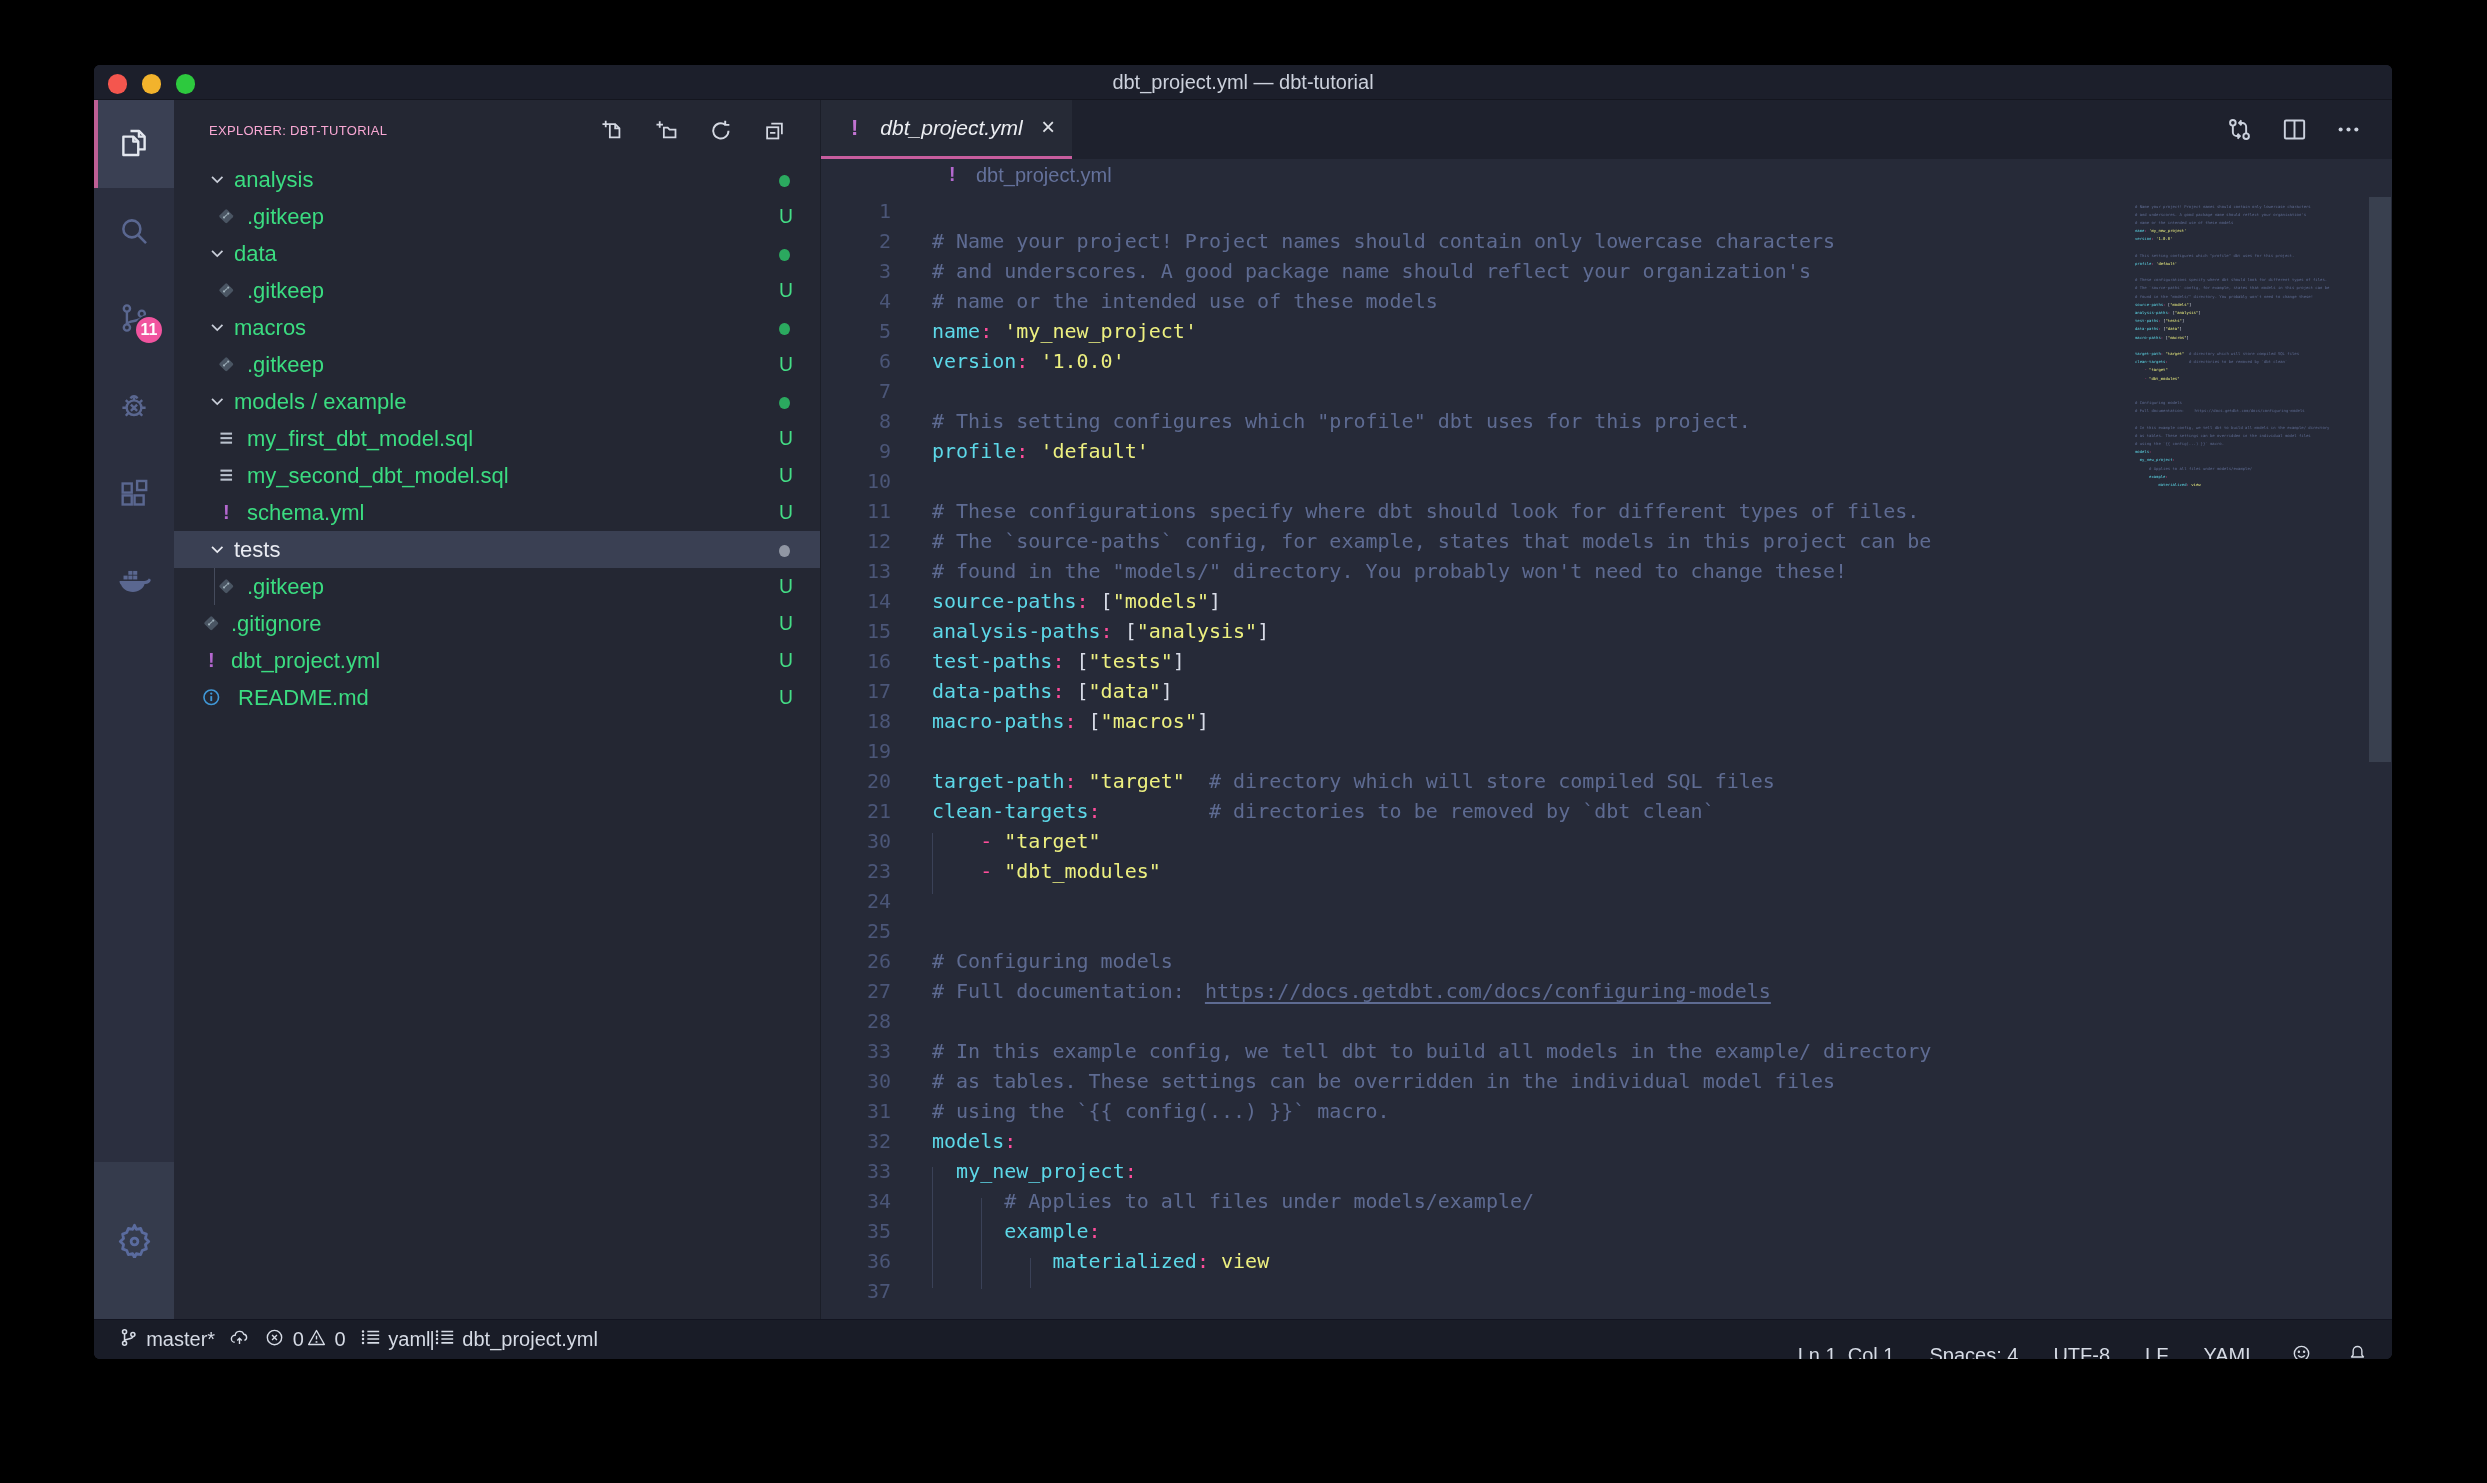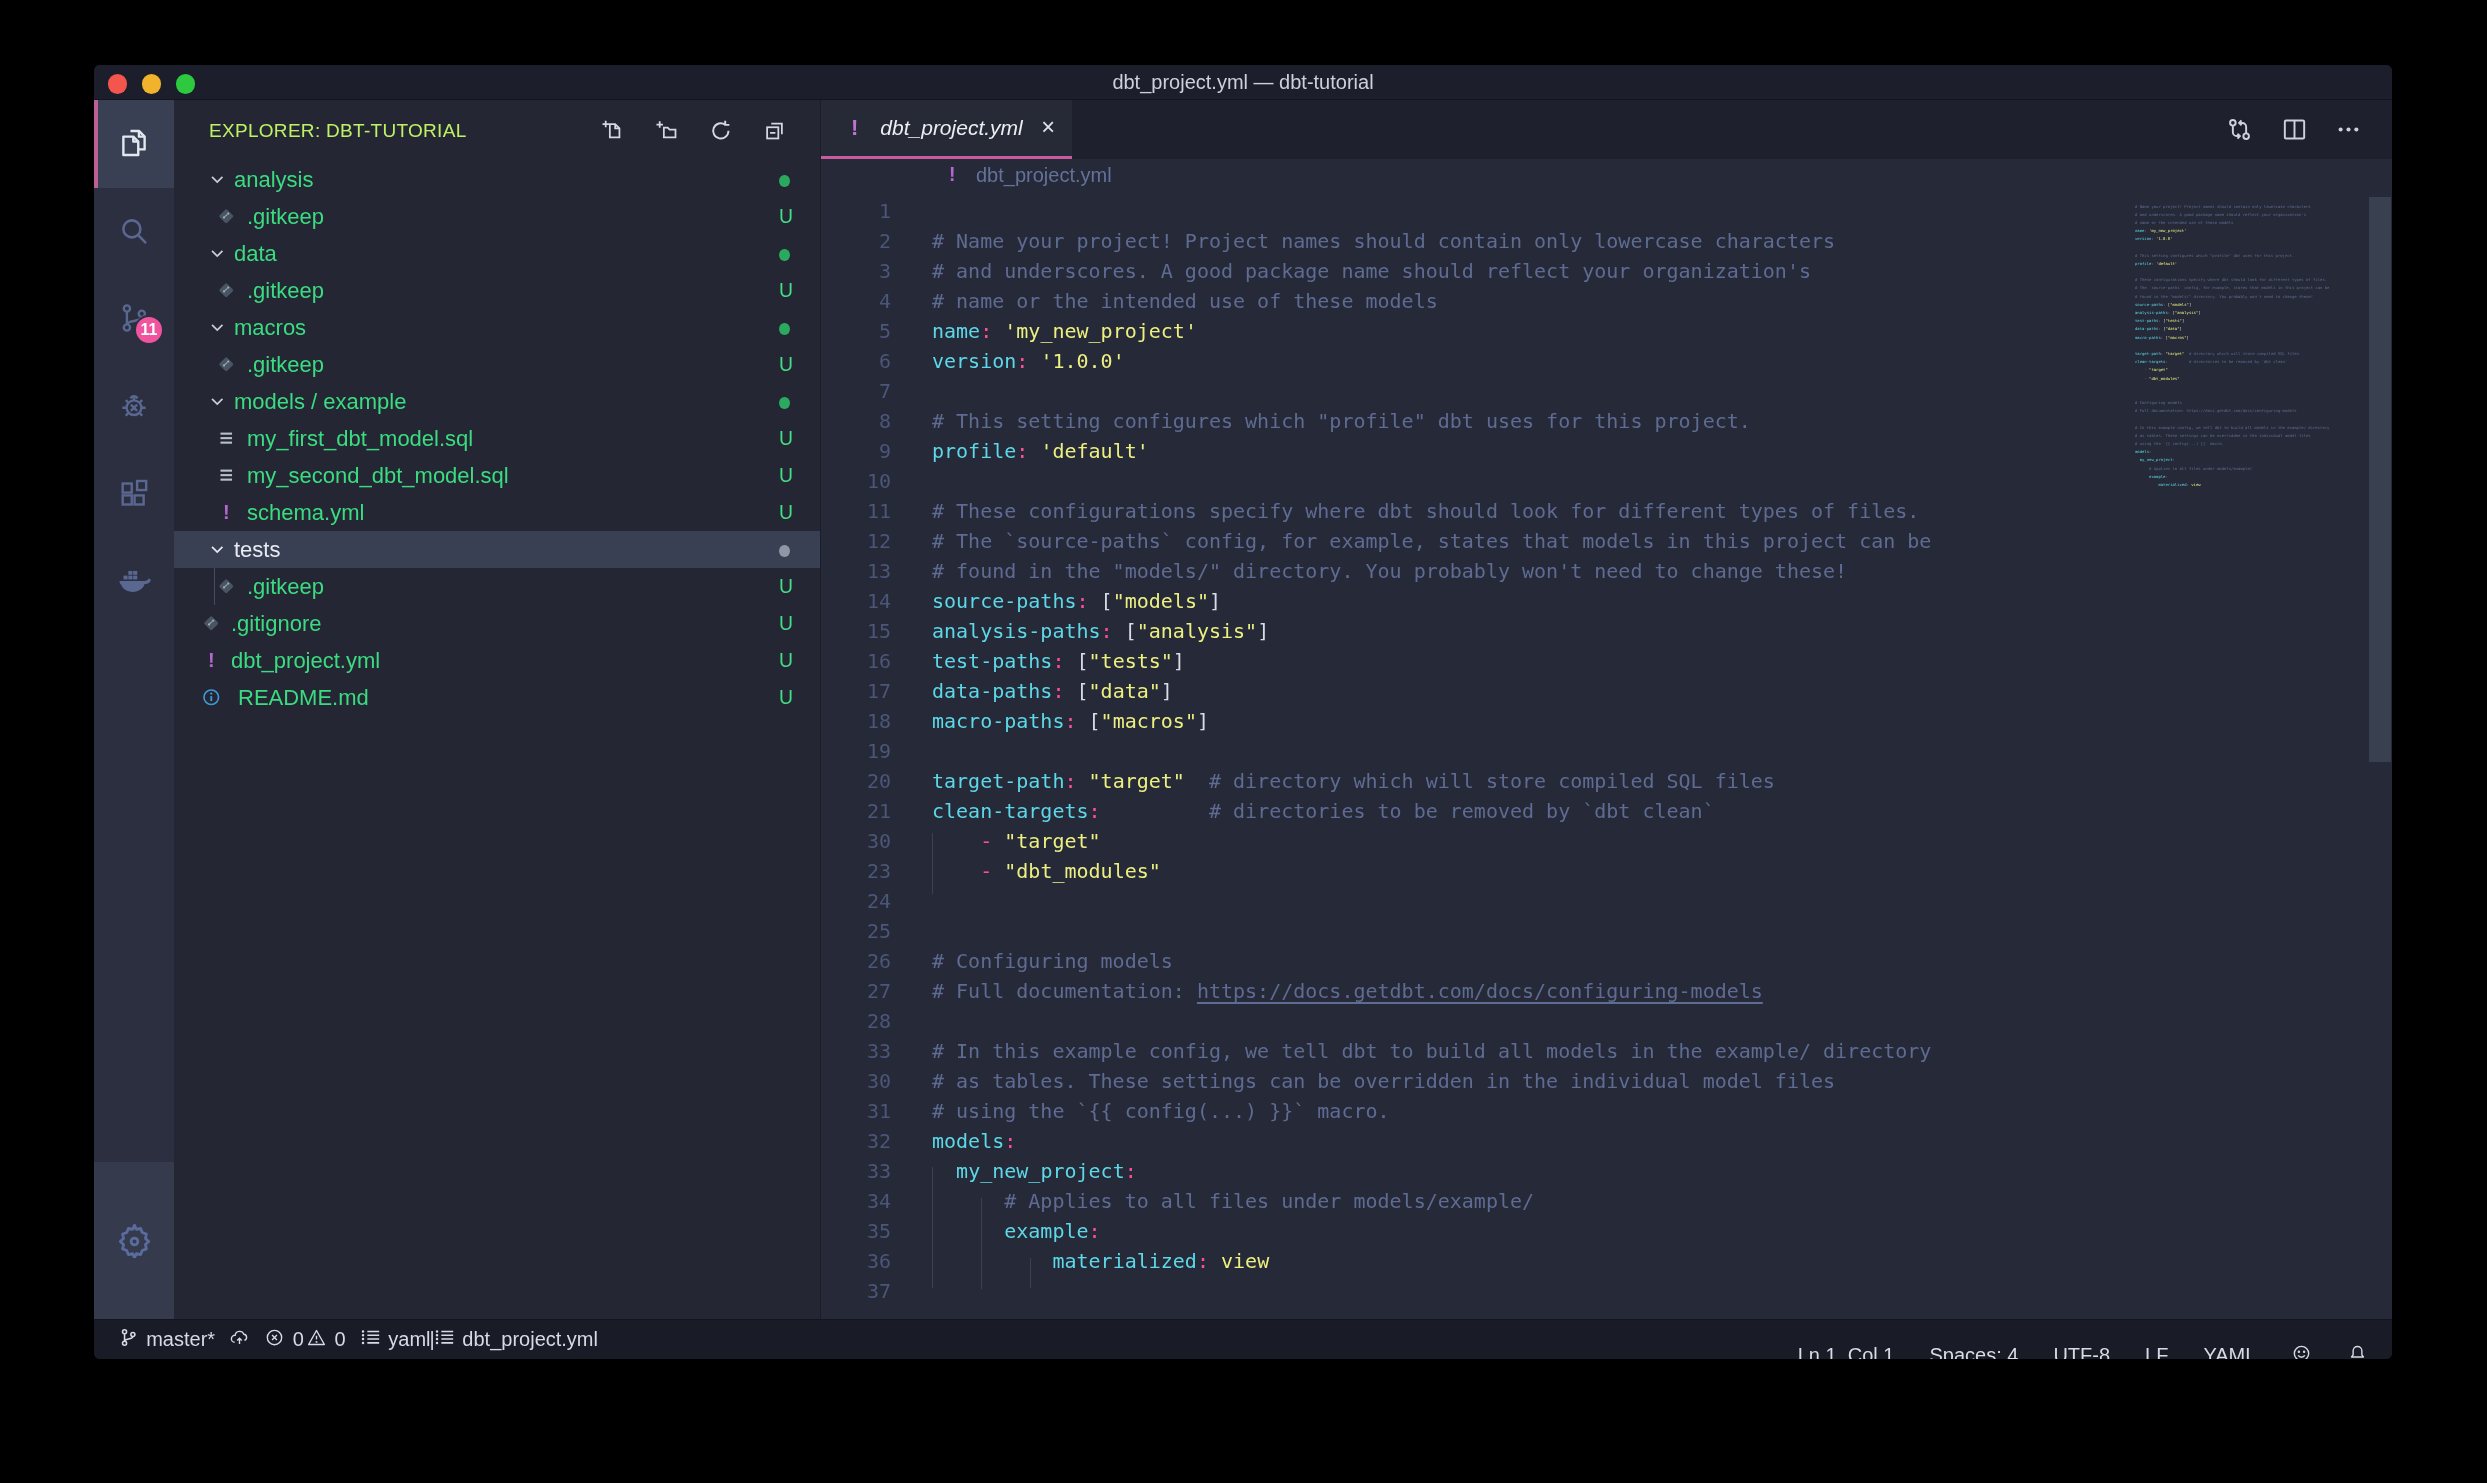--- a/index.html
+++ b/index.html
@@ -22,21 +22,21 @@
   .act-item.active::before{content:"";position:absolute;left:0;top:0;bottom:0;width:4.2px;background:#bd5f94;}
   .act-item svg{width:34px;height:34px;}
   #act-bottom-cell{position:absolute;left:0;bottom:0;width:80px;height:157px;background:#353b4c;}
   #act-settings{position:absolute;left:0;bottom:40px;width:80px;height:76px;display:flex;align-items:center;justify-content:center;color:#5a6b9e;}
   #act-settings svg{width:37px;height:37px;}
   .act-badge{position:absolute;right:10px;bottom:18.5px;min-width:30px;height:30px;border-radius:15px;background:#f1549f;
     color:#fff;font-size:16px;font-weight:700;display:flex;align-items:center;justify-content:center;border:2.5px solid #2b2f3f;}
   
   #sidebar{position:absolute;left:80px;top:35px;width:647px;bottom:40px;background:#242733;border-right:0.8px solid #1b1e28;}
   #sidebar-header{position:absolute;left:0;top:0;width:100%;height:61px;}
-  #sidebar-title{position:absolute;left:35px;top:0;height:61px;line-height:61px;color:#bef264;font-size:19px;letter-spacing:0.3px;text-align:center;}
+  #sidebar-title{position:absolute;left:35px;top:0;height:61px;line-height:61px;color:#f9a8d4;font-size:13px;letter-spacing:0.3px;text-align:center;}
   .sb-action{position:absolute;top:18.5px;width:23.6px;height:23.6px;color:#d4d8e2;}
   .sb-action svg{width:23.6px;height:23.6px;}
   #tree{position:absolute;left:0;top:61px;width:100%;}
   .row{position:relative;width:100%;height:37px;}
   .row.selected{background:#3a4053;}
   .row .twisty{position:absolute;left:34px;top:9.3px;width:18.5px;height:18.5px;color:#c9ced9;}
   .row .ficon{position:absolute;top:9.3px;width:18.5px;height:18.5px;}
   .row .excl{font-weight:700;font-size:20px;color:#b468cf;line-height:18.5px;text-align:center;}
   .row .label{position:absolute;top:0;height:37px;line-height:37px;font-size:22px;color:#3bdc81;white-space:nowrap;}
   .row .label.white{color:#e9ebf2;text-align:right;}
@@ -59,21 +59,21 @@
   #breadcrumb-label{position:absolute;left:155px;top:0;height:32px;line-height:32px;font-size:20px;color:#64719b;}
   
   #code-area{position:absolute;left:0;top:91px;width:100%;bottom:0;padding-top:5px;}
   .code-row{position:relative;height:30px;}
   .gutter-num{position:absolute;left:0;top:0;width:70px;height:30px;line-height:30px;text-align:right;
     font-family:"DejaVu Sans Mono",monospace;font-size:20px;color:#4b5678;}
   .code-text{position:absolute;left:111px;top:0;height:30px;line-height:30px;white-space:pre;
     font-family:"DejaVu Sans Mono",monospace;font-size:20px;color:#c8cede;}
   .tk-cm{color:#5e6b92;} .tk-key{color:#5dd8e8;} .tk-pun{color:#ff4d9b;}
   .tk-str{color:#edf080;} .tk-brk{color:#d8dce8;} .tk-pl{color:#c8cede;}
-  .tk-lnk{color:#5e6b92;text-decoration:underline;text-underline-offset:4.2px;}
+  .tk-lnk{color:#5e6b92;text-decoration:underline;text-underline-offset:4.2px;margin-left:8px;}
   .indent-guide{position:absolute;width:0.8px;background:#3a4157;}
   
   #minimap{position:absolute;left:1314px;top:3.4px;width:234px;}
   .mm-row{height:8.2px;white-space:pre;font-family:"DejaVu Sans Mono",monospace;font-size:3.9px;line-height:8.2px;overflow:hidden;}
   #scroll-slider{position:absolute;left:1548px;top:5.9px;width:22px;height:565px;background:#39404f;}
   
   #statusbar{position:absolute;left:0;bottom:0;width:100%;height:40px;background:#191c27;border-top:0.8px solid #121420;
     display:flex;align-items:center;justify-content:space-between;padding:0 23.6px;color:#d6dbe5;font-size:20px;}
   .sb-group{display:flex;align-items:center;gap:14px;}
   .sb-item{display:flex;align-items:center;gap:7.6px;white-space:nowrap;}

